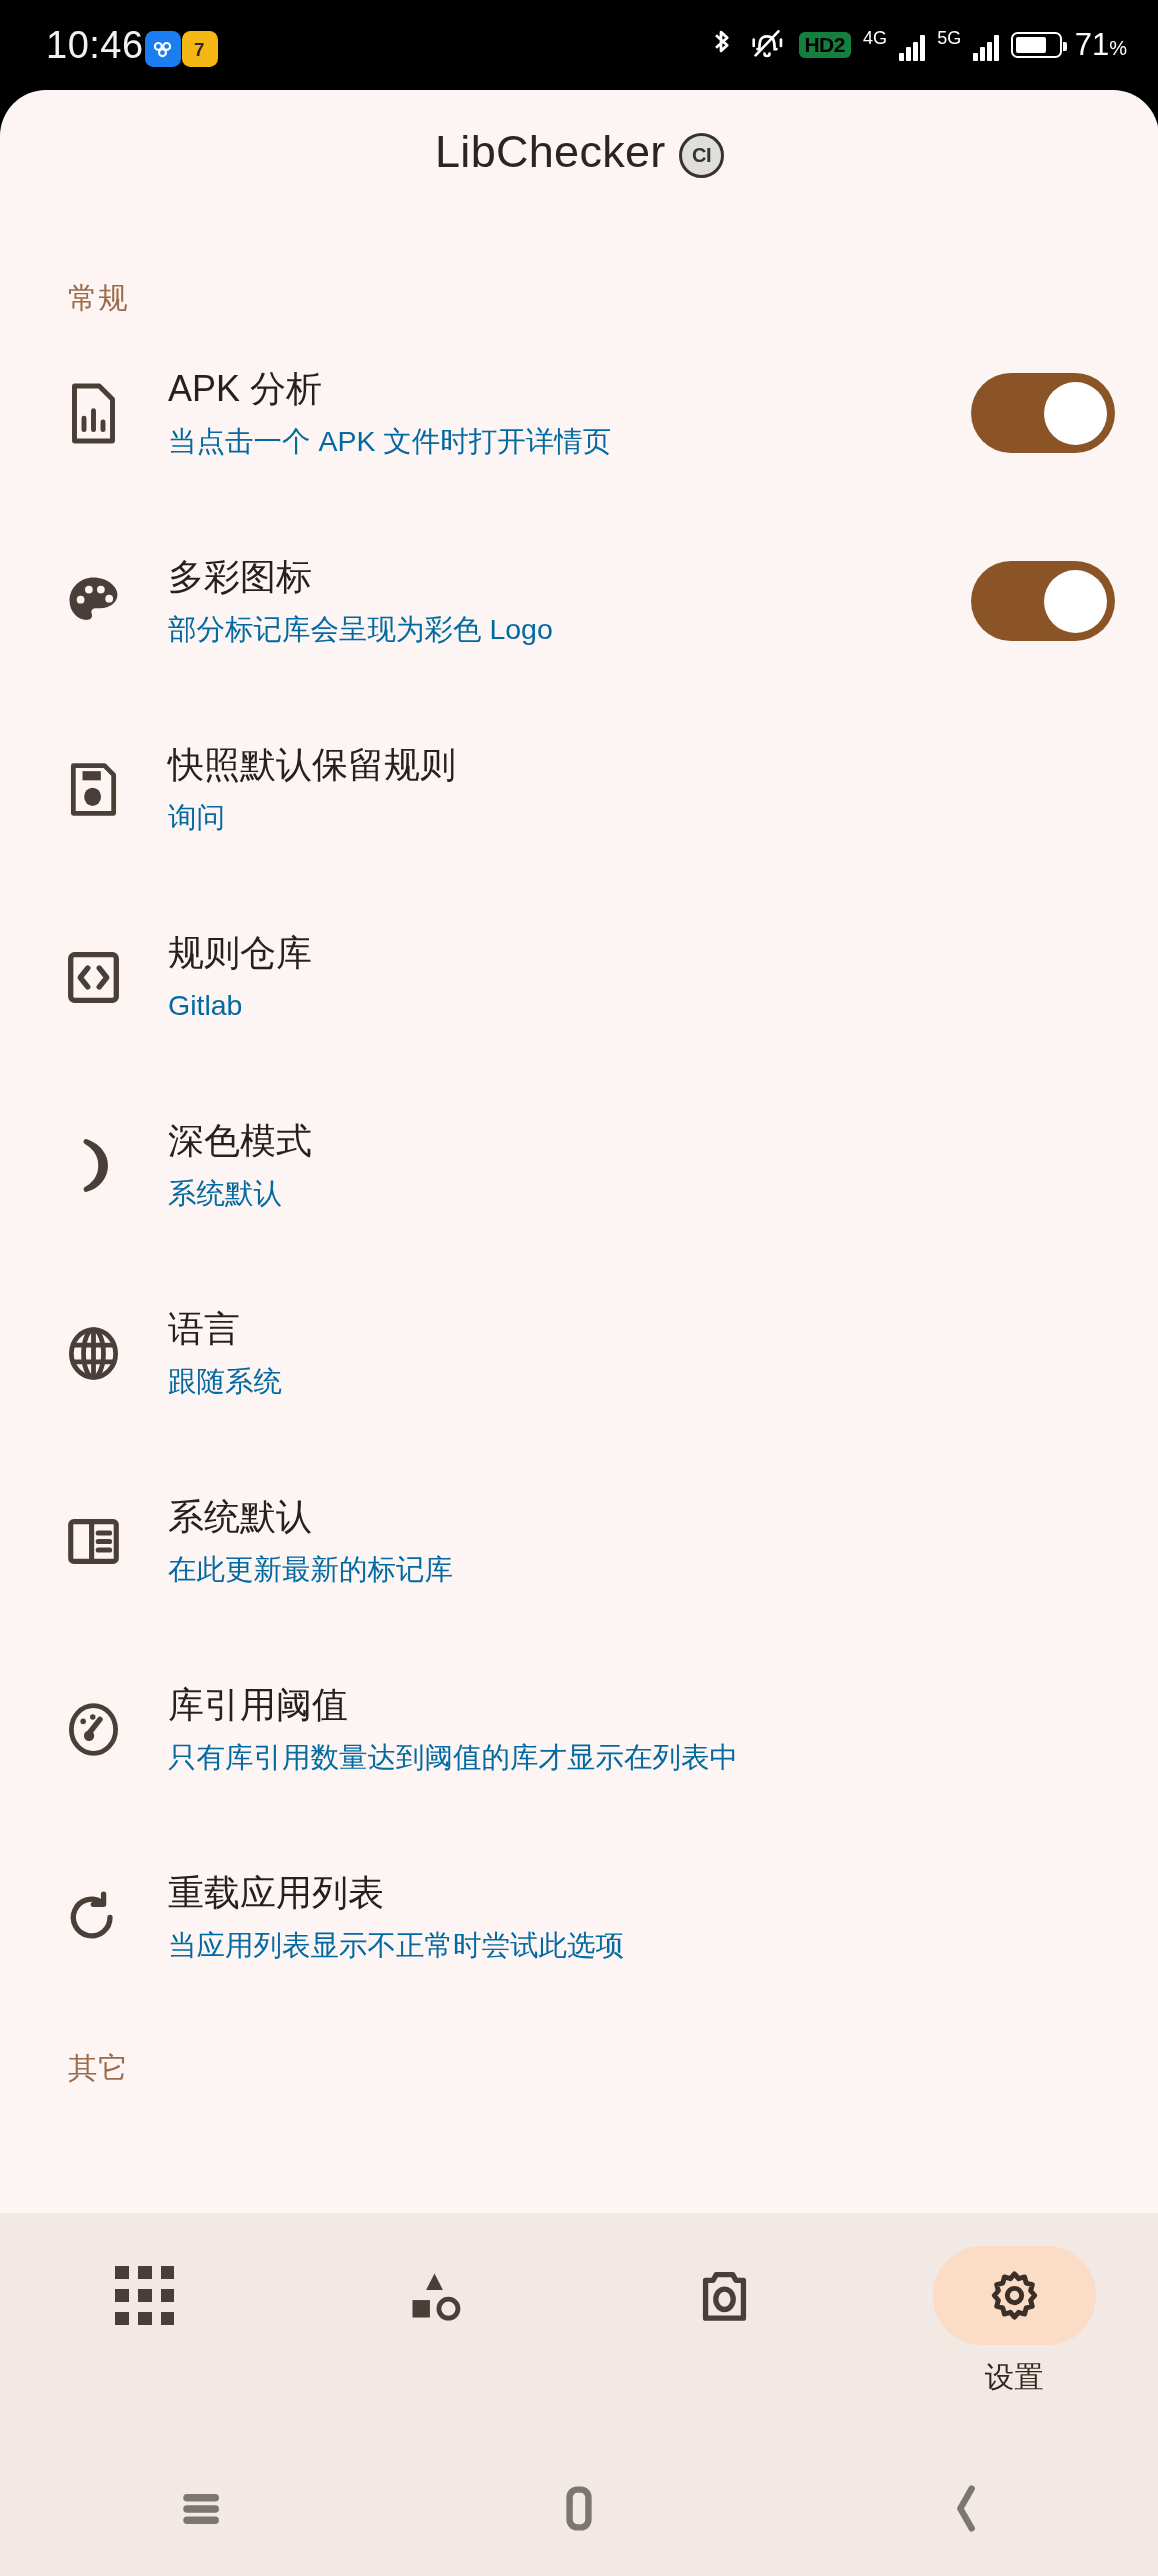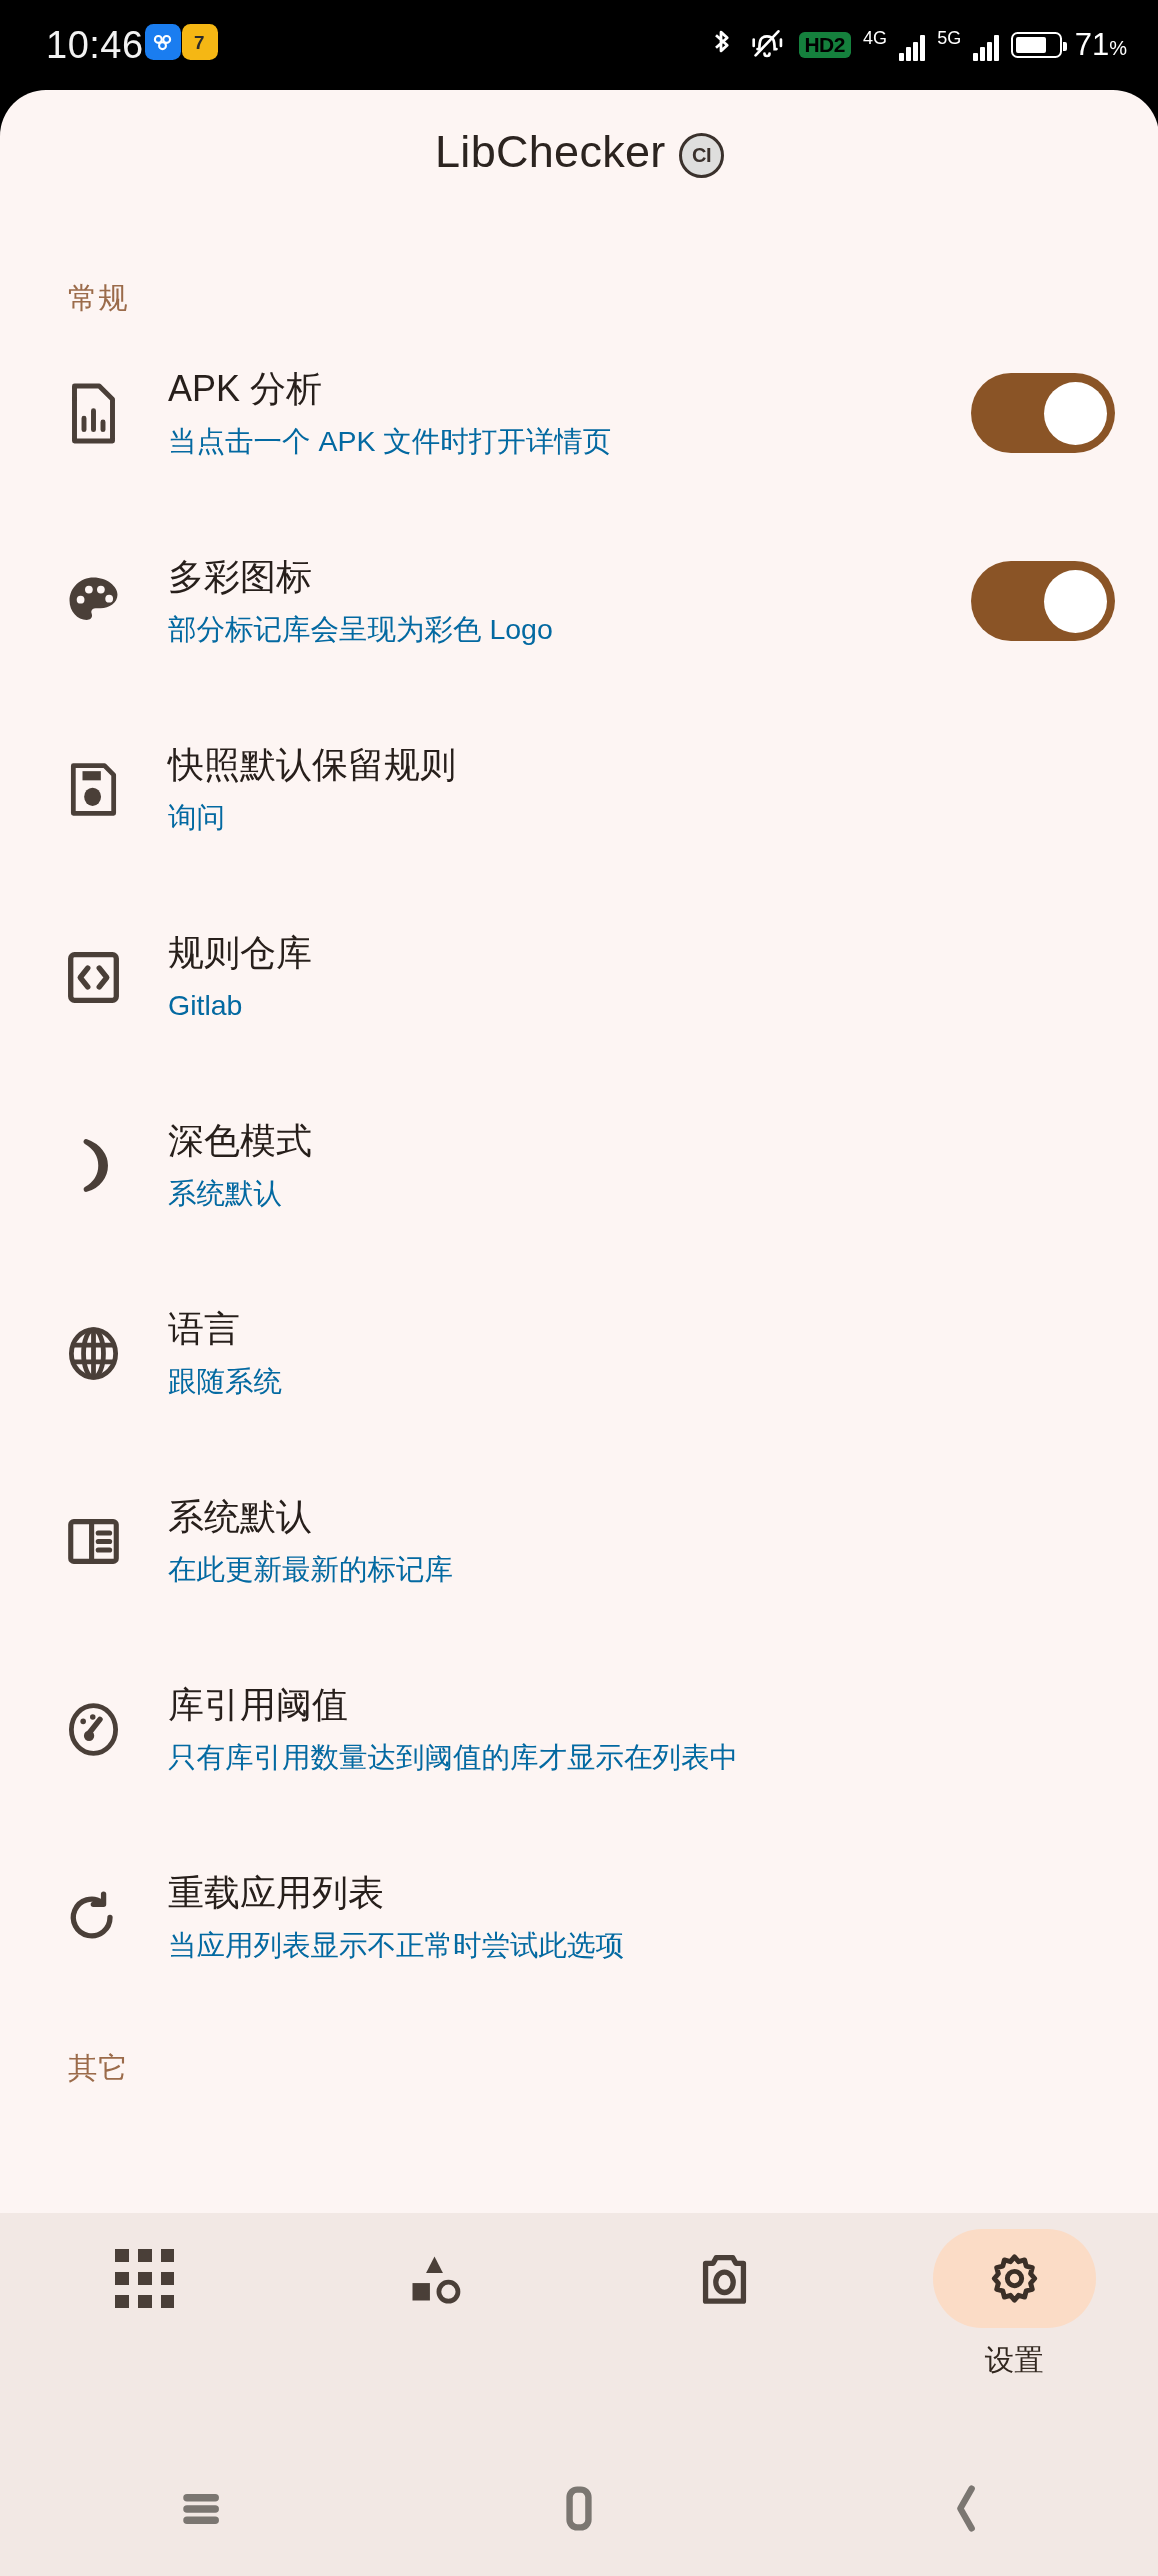--- a/index.html
+++ b/index.html
@@ -10,21 +10,21 @@
     overflow:hidden;
   }
 
   
   .statusbar{
     position:absolute; top:0; left:0; width:1159px; height:90px;
     background:#000; color:#fff;
     display:flex; align-items:center; justify-content:space-between;
     padding:0 32px 0 46px;
   }
-  .sb-left{ display:flex; align-items:flex-start; gap:1px; }
+  .sb-left{ display:flex; align-items:flex-end; gap:1px; }
   .sb-clock{ font-size:38px; letter-spacing:0.5px; color:#f2f2f2; }
   .sb-appicon{ width:36px; height:36px; border-radius:8.5px; display:flex; align-items:center; justify-content:center; }
   .sb-appicon.blue{ background:#1a7df0; }
   .sb-appicon.yellow{ background:#f5b714; }
   .sb-right{ display:flex; align-items:center; gap:12.3px; }
   .sb-hd2{
     background:#15803d; color:#000; font-size:21px; font-weight:bold;
     border-radius:5.7px; padding:1.9px 5.7px; line-height:1.05; letter-spacing:-0.5px;
   }
   .sb-netgrp{ display:flex; align-items:flex-end; gap:12px; }
@@ -94,21 +94,21 @@
     position:absolute; top:8.5px; left:73px; width:63px; height:63px;
     border-radius:50%; background:#fff;
   }
 
   
   .bottombar{
     position:absolute; left:0; bottom:0; width:1159px; height:363px;
     background:#F2E8E4;
   }
   .navtabs{
-    display:flex; height:228px; align-items:flex-start; padding-top:16px;
+    display:flex; height:228px; align-items:flex-start; padding-top:33px;
   }
   .navtab{
     flex:1 1 25%; display:flex; flex-direction:column; align-items:center; gap:13.3px;
   }
   .navtab .pill{
     width:163px; height:99px; border-radius:49px;
     display:flex; align-items:center; justify-content:center;
     color:#3b2f27;
   }
   .navtab.selected .pill{ background:#FBDCC6; }

